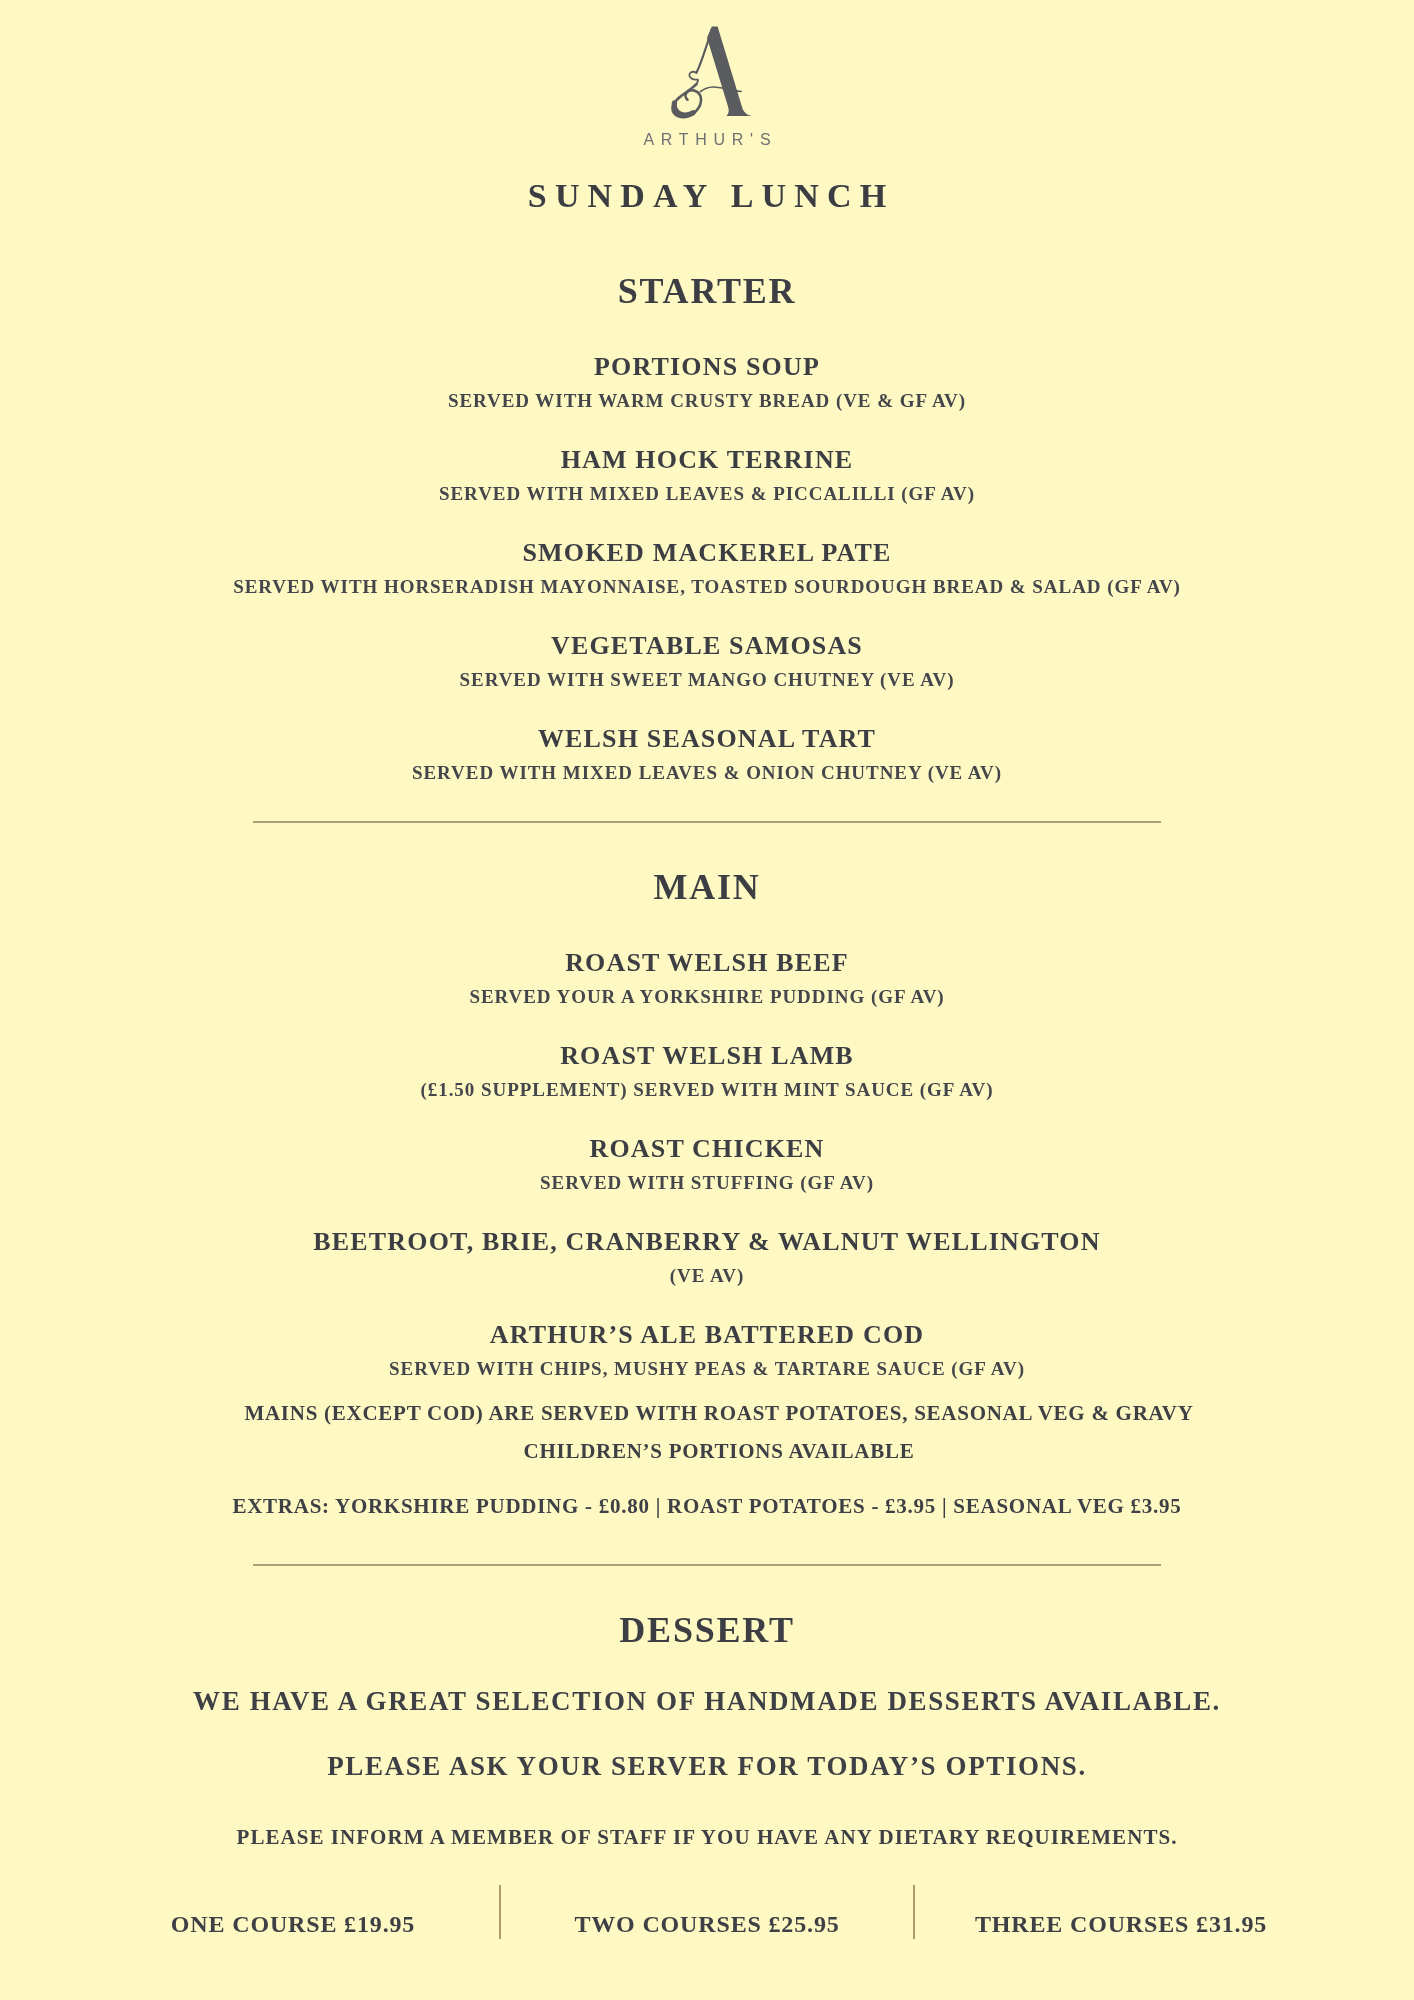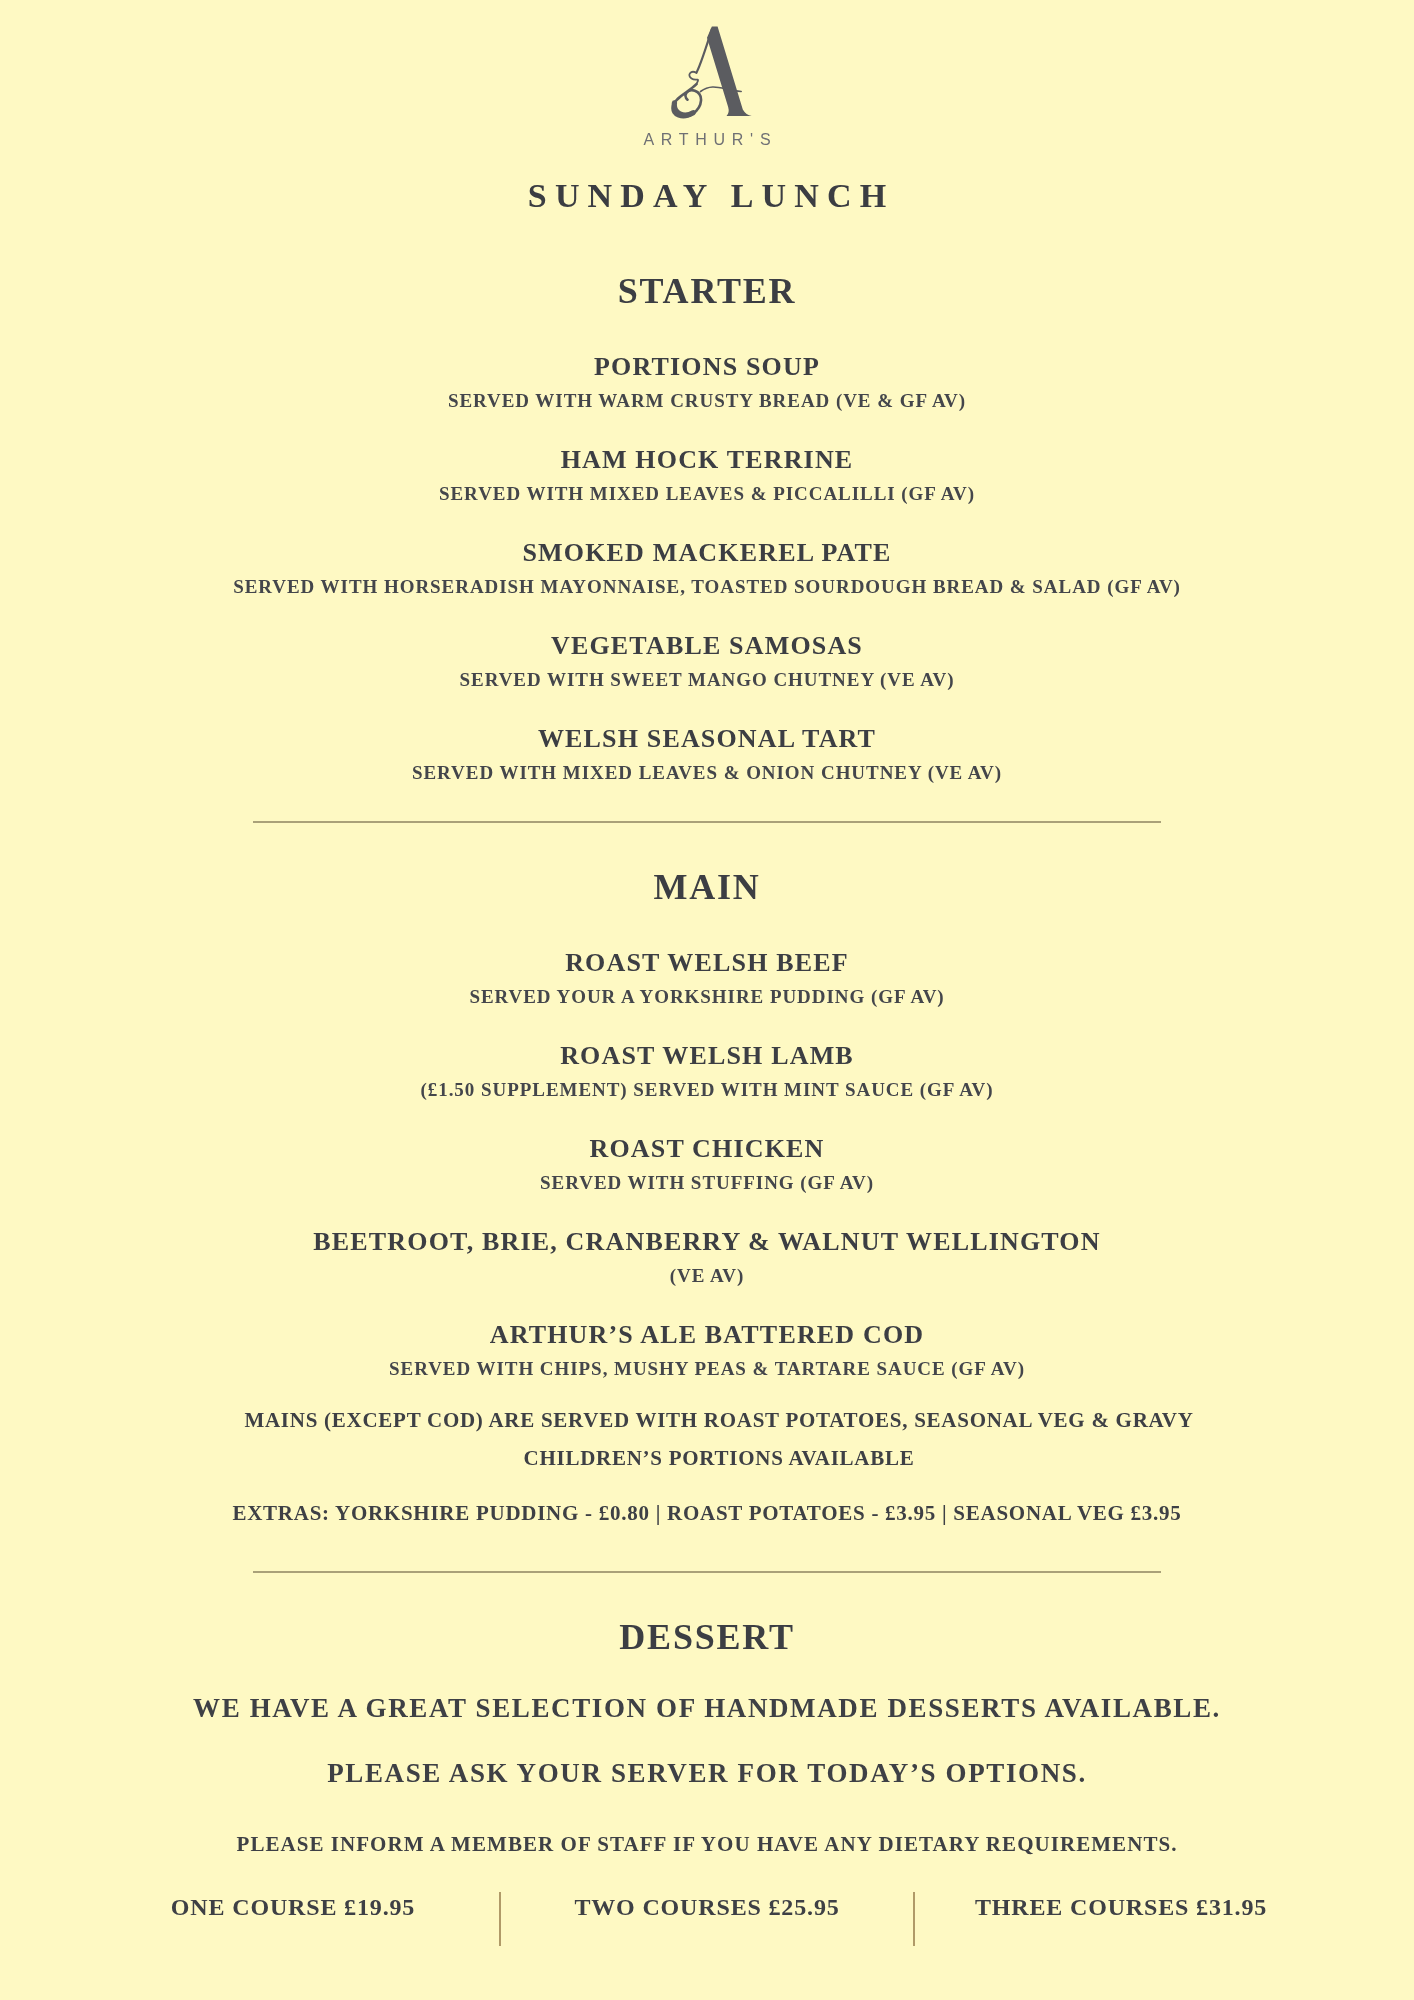--- a/index.html
+++ b/index.html
@@ -61,21 +61,21 @@
   .item-desc {
     margin-top: 6px;
     font-size: 19px;
     line-height: 24px;
     font-weight: bold;
     letter-spacing: 0.05em;
     color: #44464b;
   }
 
   
-  .main-notes { margin-top: 20px; padding-left: 24px; }
+  .main-notes { margin-top: 13px; padding-left: 24px; }
   .note-line {
     font-size: 21px;
     line-height: 38px;
     font-weight: bold;
     letter-spacing: 0.035em;
   }
   .extras-line {
     margin-top: 22px;
     font-size: 21px;
     line-height: 28px;
@@ -107,21 +107,21 @@
     margin-top: 40px;
     font-size: 21px;
     line-height: 28px;
     font-weight: bold;
     letter-spacing: 0.05em;
   }
   .pricing-bar {
     margin: 34px auto 0 auto;
     width: 1240px;
     display: flex;
-    align-items: flex-start;
+    align-items: flex-end;
     justify-content: center;
   }
   .price-option {
     flex: 1 1 0;
     font-size: 24px;
     line-height: 30px;
     font-weight: bold;
     letter-spacing: 0.035em;
   }
   .price-separator {

